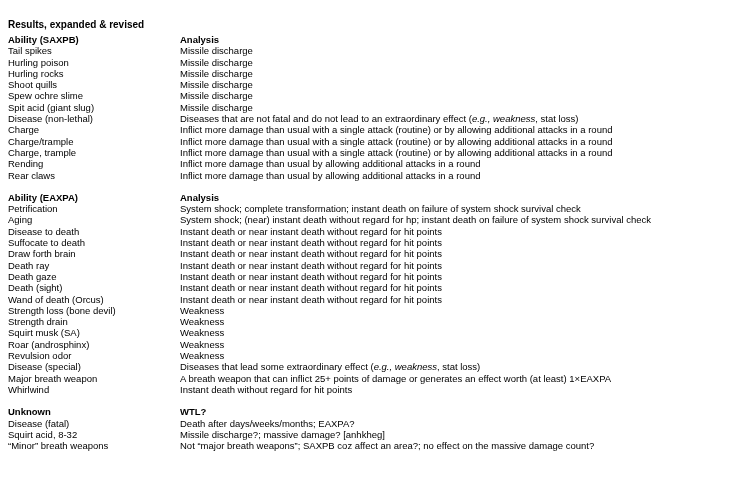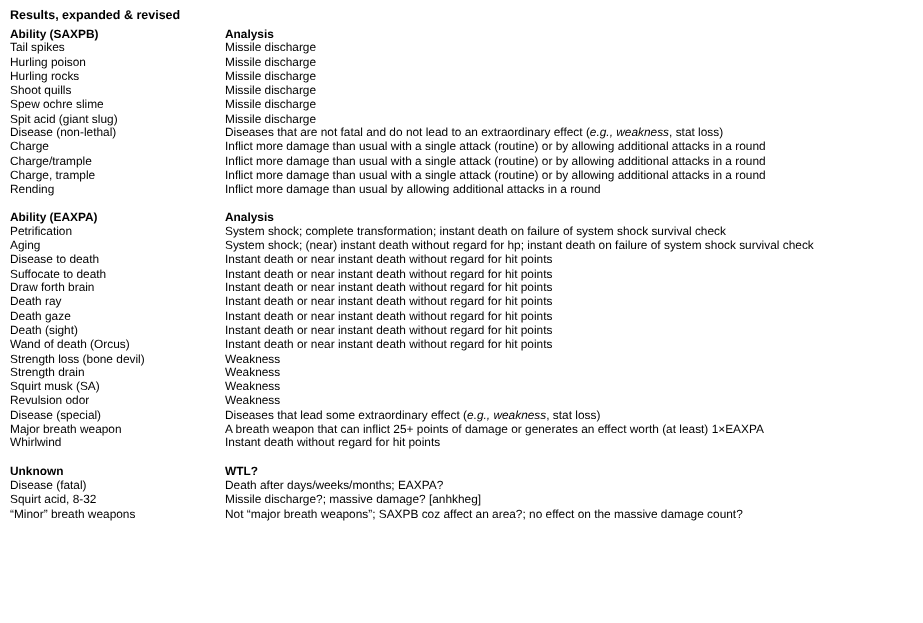--- a/index.html
+++ b/index.html
@@ -19,21 +19,21 @@
     position: relative;
     width: 738px;
     height: 498px;
     padding: 6px 0 0 6px;
     box-sizing: border-box;
   }
   .doc-title {
     font-weight: bold;
     font-size: 10px;
     line-height: 13px;
-    margin: 0 0 3px 2px;
+    margin: 12px 0 3px 2px;
   }
   table.grid {
     border-collapse: collapse;
     width: 726px;
     table-layout: fixed;
   }
   table.grid td {
     padding: 0 2px 0 2px;
     vertical-align: top;
     line-height: 11.3px;
@@ -105,20 +105,24 @@
           <td>Inflict more damage than usual with a single attack (routine) or by allowing additional attacks in a round</td>
         </tr>
         <tr>
           <td>Charge, trample</td>
           <td>Inflict more damage than usual with a single attack (routine) or by allowing additional attacks in a round</td>
         </tr>
         <tr>
           <td>Rending</td>
           <td>Inflict more damage than usual by allowing additional attacks in a round</td>
         </tr>
+        <tr>
+          <td>Rear claws</td>
+          <td>Inflict more damage than usual by allowing additional attacks in a round</td>
+        </tr>
         <tr class="spacer">
           <td colspan="2">&nbsp;</td>
         </tr>
         <tr class="header">
           <td>Ability (EAXPA)</td>
           <td>Analysis</td>
         </tr>
         <tr>
           <td>Petrification</td>
           <td>System shock; complete transformation; instant death on failure of system shock survival check</td>
@@ -158,20 +162,24 @@
         <tr>
           <td>Strength loss (bone devil)</td>
           <td>Weakness</td>
         </tr>
         <tr>
           <td>Strength drain</td>
           <td>Weakness</td>
         </tr>
         <tr>
           <td>Squirt musk (SA)</td>
+          <td>Weakness</td>
+        </tr>
+        <tr>
+          <td>Roar (androsphinx)</td>
           <td>Weakness</td>
         </tr>
         <tr>
           <td>Revulsion odor</td>
           <td>Weakness</td>
         </tr>
         <tr>
           <td>Disease (special)</td>
           <td><span>Diseases that lead some extraordinary effect (</span><span class="it">e.g., weakness</span><span>, stat loss)</span></td>
         </tr>

